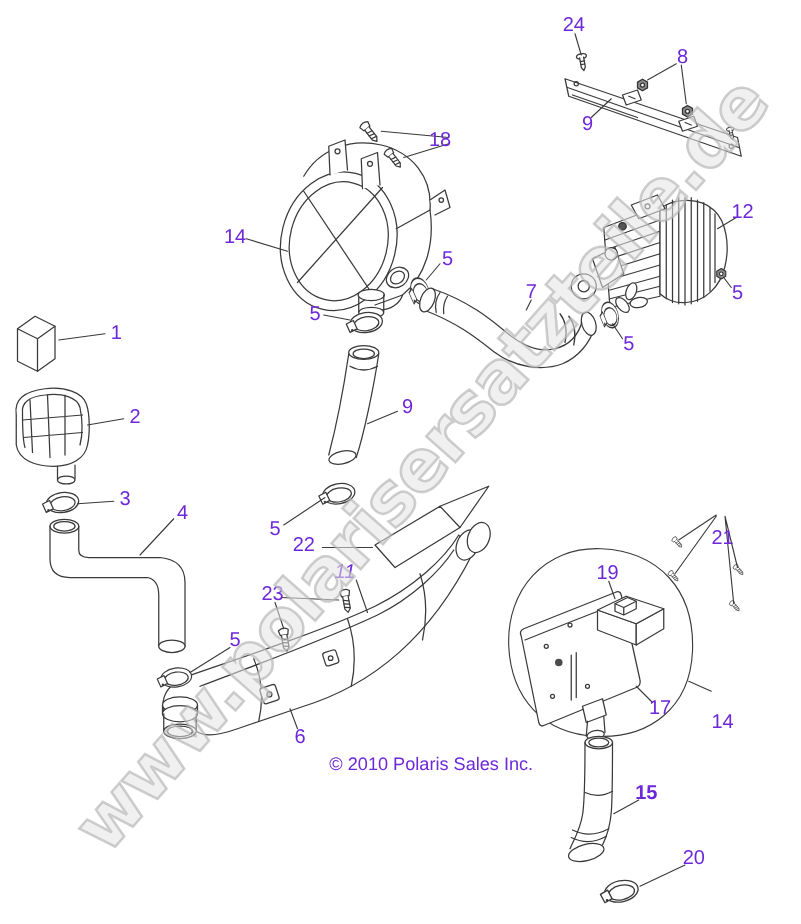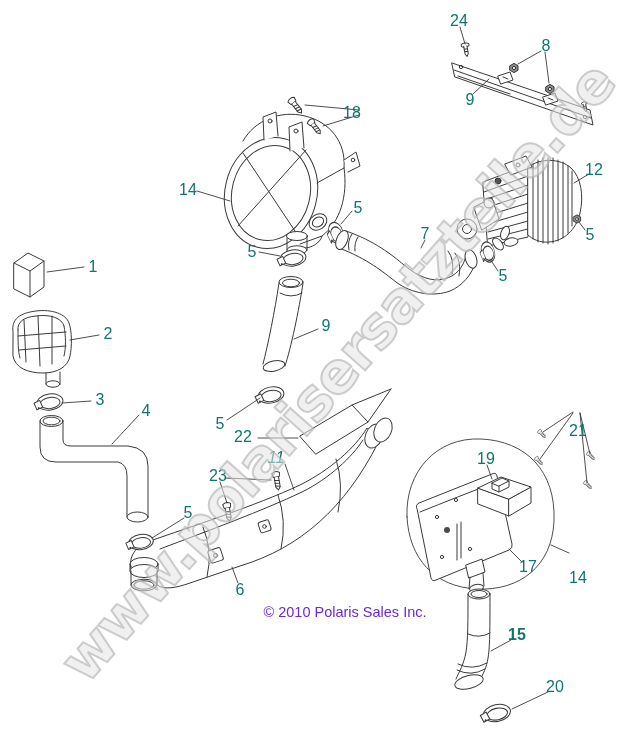--- a/index.html
+++ b/index.html
@@ -12,21 +12,21 @@
     transform:translate(-50%,-50%) rotate(-48.5deg);
     transform-origin:center;white-space:nowrap;pointer-events:none;
     font-family:"DejaVu Sans","Liberation Sans",sans-serif;
     font-weight:700;font-size:57px;letter-spacing:-1.5px;
     color:rgba(228,228,228,0.55);
     -webkit-text-stroke:2px rgba(176,176,176,0.62);
   }
   .callout-layer{position:absolute;inset:0;z-index:2;}
   .callout{
     position:absolute;transform:translate(-50%,-50%);
-    font-size:16px;color:#0f766e;line-height:1;
+    font-size:16px;color:#6d28d9;line-height:1;
     font-family:"Liberation Sans","DejaVu Sans",sans-serif;
   }
   .copyright{
     position:absolute;left:345px;top:612px;z-index:2;
     transform:translate(-50%,-50%);white-space:nowrap;
     font-size:14.5px;color:#6d28d9;
   }
 </style>
 </head>
 <body>

